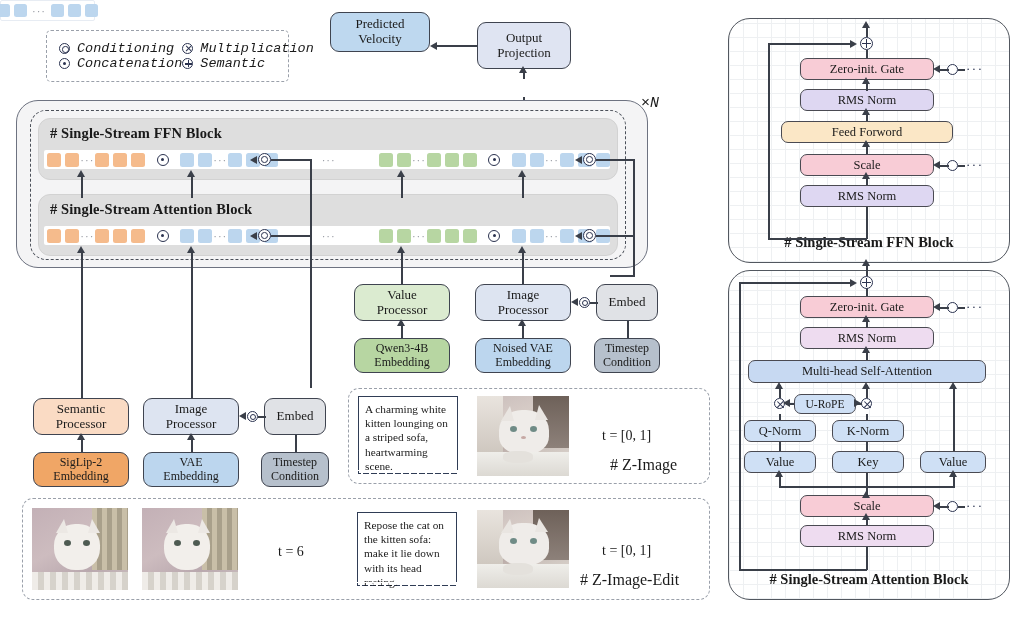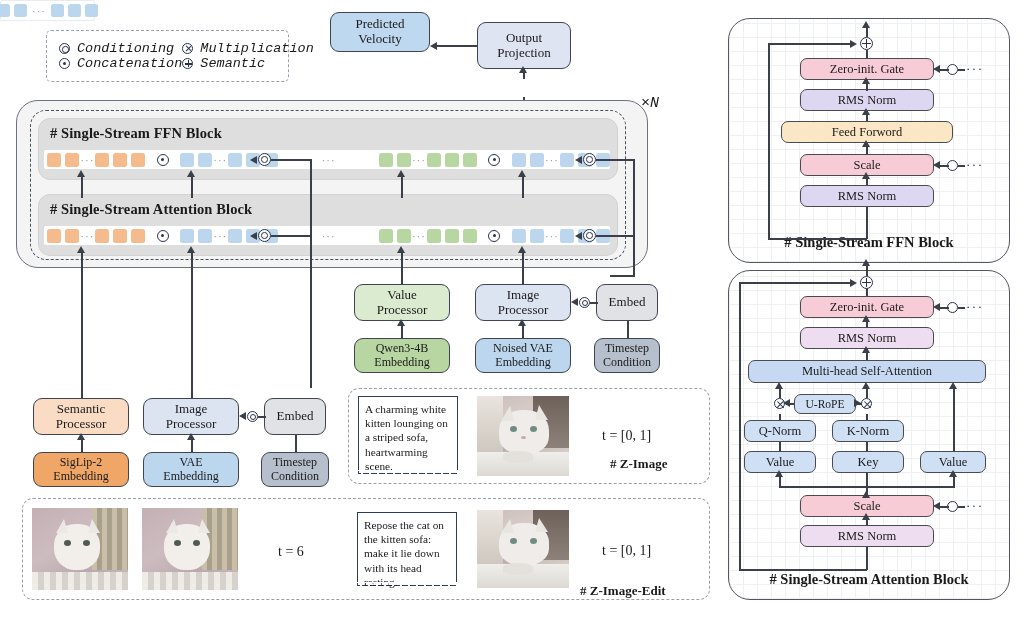--- a/index.html
+++ b/index.html
@@ -138,21 +138,21 @@
   
   #topstrip { left:478px; top:76px; width:95px; height:21px;
               background:#fff; border:1.4px solid #e7ecf3; border-radius:2px;
               display:flex; align-items:center; justify-content:center; gap:4px; }
   #topstrip .tok{ width:13px; height:13px; }
 
   
   .expanel { position:absolute; border:1.4px dashed #9aa0aa; border-radius:11px; }
   #panel-zimg  { left:348px; top:388px; width:362px; height:96px; }
   #panel-zedit { left:22px;  top:498px; width:688px; height:102px; }
-  .panel-tag { position:absolute; font-weight:bold; font-size:13px; }
+  .panel-tag { position:absolute; font-weight:normal; font-size:16px; }
 
   
   .prompt {
     position:absolute; background:#fff; border:1.5px solid #2f3c55;
     font-size:11.3px; line-height:1.26; padding:5px 6px 4px 6px;
     font-family:"Liberation Serif", serif;
   }
   .prompt::after{
     content:""; position:absolute; left:-1px; right:-1px; bottom:-4px; height:7px;
     background:
@@ -476,21 +476,21 @@
   <div class="abs" style="left:22px;top:13px;width:50px;height:42px;border-radius:46% 46% 40% 40%;background:#efece9;"></div>
   <div class="ear" style="left:24px;top:9px;border-left:9px solid transparent;border-right:4px solid transparent;border-bottom:14px solid #e9e5e1;"></div>
   <div class="ear" style="left:58px;top:8px;border-left:4px solid transparent;border-right:9px solid transparent;border-bottom:14px solid #e9e5e1;"></div>
   <div class="abs" style="left:33px;top:28px;width:7px;height:6px;border-radius:50%;background:#6f8b86;"></div>
   <div class="abs" style="left:53px;top:28px;width:7px;height:6px;border-radius:50%;background:#6f8b86;"></div>
   <div class="abs" style="left:0;top:54px;width:92px;height:24px;background:linear-gradient(180deg,#efeeea,#dcd9d3);"></div>
   <div class="abs" style="left:26px;top:53px;width:30px;height:12px;border-radius:40%;background:#e4e1dc;"></div>
 </div>
 
 <div class="tlabel" style="left:602px; top:543px;">t = [0, 1]</div>
-<div class="panel-tag" style="left:580px; top:583px;"># Z-Image-Edit</div>
+<div class="panel-tag" style="left:580px; top:571px;"># Z-Image-Edit</div>
 
 <div class="detail" id="detail-ffn"></div>
 <div class="detail-title" style="top:234px; left:728px; width:282px;"># Single-Stream FFN Block</div>
 
 <div class="node n-pink" style="left:800px; top:58px;  width:134px; height:22px;">Zero-init. Gate</div>
 <div class="node n-purple" style="left:800px; top:89px;  width:134px; height:22px;">RMS Norm</div>
 <div class="node n-cream" style="left:781px; top:121px; width:172px; height:22px;">Feed Forword</div>
 <div class="node n-pink" style="left:800px; top:154px; width:134px; height:22px;">Scale</div>
 <div class="node n-purple" style="left:800px; top:185px; width:134px; height:22px;">RMS Norm</div>
 

